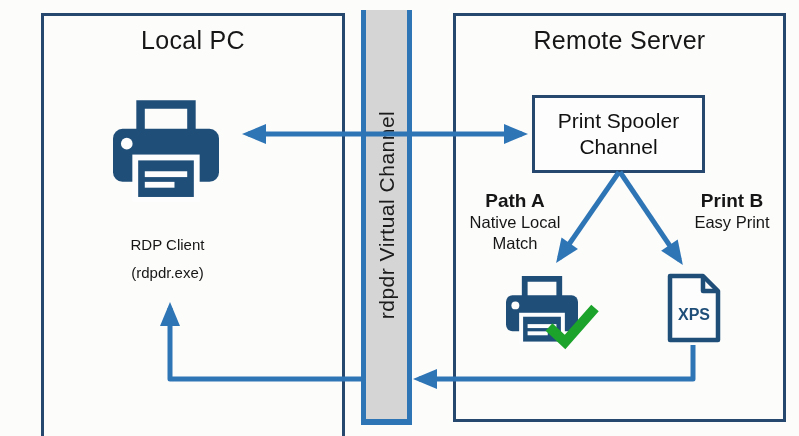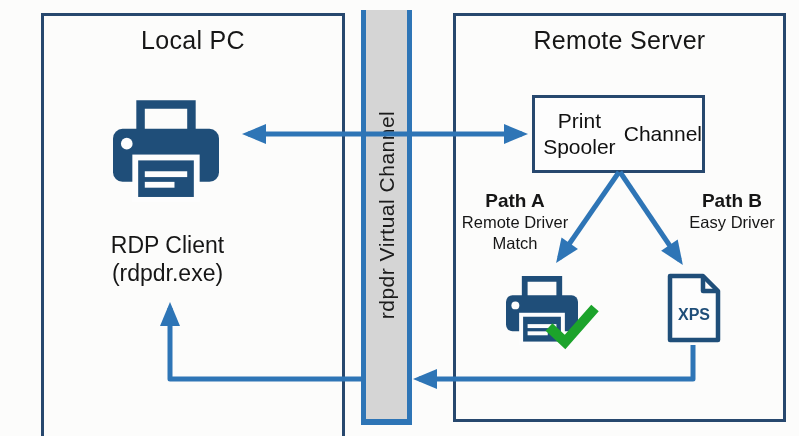--- a/index.html
+++ b/index.html
@@ -35,27 +35,27 @@
   }
   .channel-label{
     position:absolute;left:50%;top:50%;
     transform:translate(-50%,-50%) rotate(-90deg);
     white-space:nowrap;
     font-size:21px;letter-spacing:.5px;color:#1C1C1C;
   }
   .spooler{
     position:absolute;left:532px;top:95px;width:173px;height:78px;
     border:3px solid var(--border);background:#FDFDFD;
-    display:flex;flex-direction:row;justify-content:center;align-items:center;
+    display:flex;flex-direction:column;justify-content:center;align-items:center;
     font-size:21px;line-height:26px;color:#111;text-align:center;
     z-index:3;
   }
   .rdp-label{
     position:absolute;left:60px;top:231px;width:215px;
-    text-align:center;font-size:23px;line-height:28px;color:#161616;
+    text-align:center;font-size:15px;line-height:28px;color:#161616;
     z-index:3;
   }
   .path-label{
     position:absolute;top:190px;width:120px;
     text-align:center;font-size:16.5px;line-height:21.5px;color:#161616;
     z-index:3;
   }
   .path-a{left:455px;}
   .path-b{left:672px;}
   .path-name{font-weight:bold;font-size:19px;}
@@ -101,27 +101,27 @@
   <div>Channel</div>
 </div>
 
 <div class="rdp-label">
   <div>RDP Client</div>
   <div>(rdpdr.exe)</div>
 </div>
 
 <div class="path-label path-a">
   <div class="path-name">Path A</div>
-  <div>Remote Driver</div>
+  <div>Native Local</div>
   <div>Match</div>
 </div>
 
 <div class="path-label path-b">
-  <div class="path-name">Path B</div>
-  <div>Easy Driver</div>
+  <div class="path-name">Print B</div>
+  <div>Easy Print</div>
 </div>
 
 <svg class="icon-svg" style="left:112px;top:96px;" width="108" height="106">
   <use href="#printer-sym" x="1" y="0" width="106" height="106"></use>
 </svg>
 
 <svg class="icon-svg" style="left:504px;top:272px;" width="98" height="82">
   <use href="#printer-sym" x="2" y="1" width="72" height="72"></use>
   <polyline class="check" points="45,55 61,70 91,36"></polyline>
 </svg>

